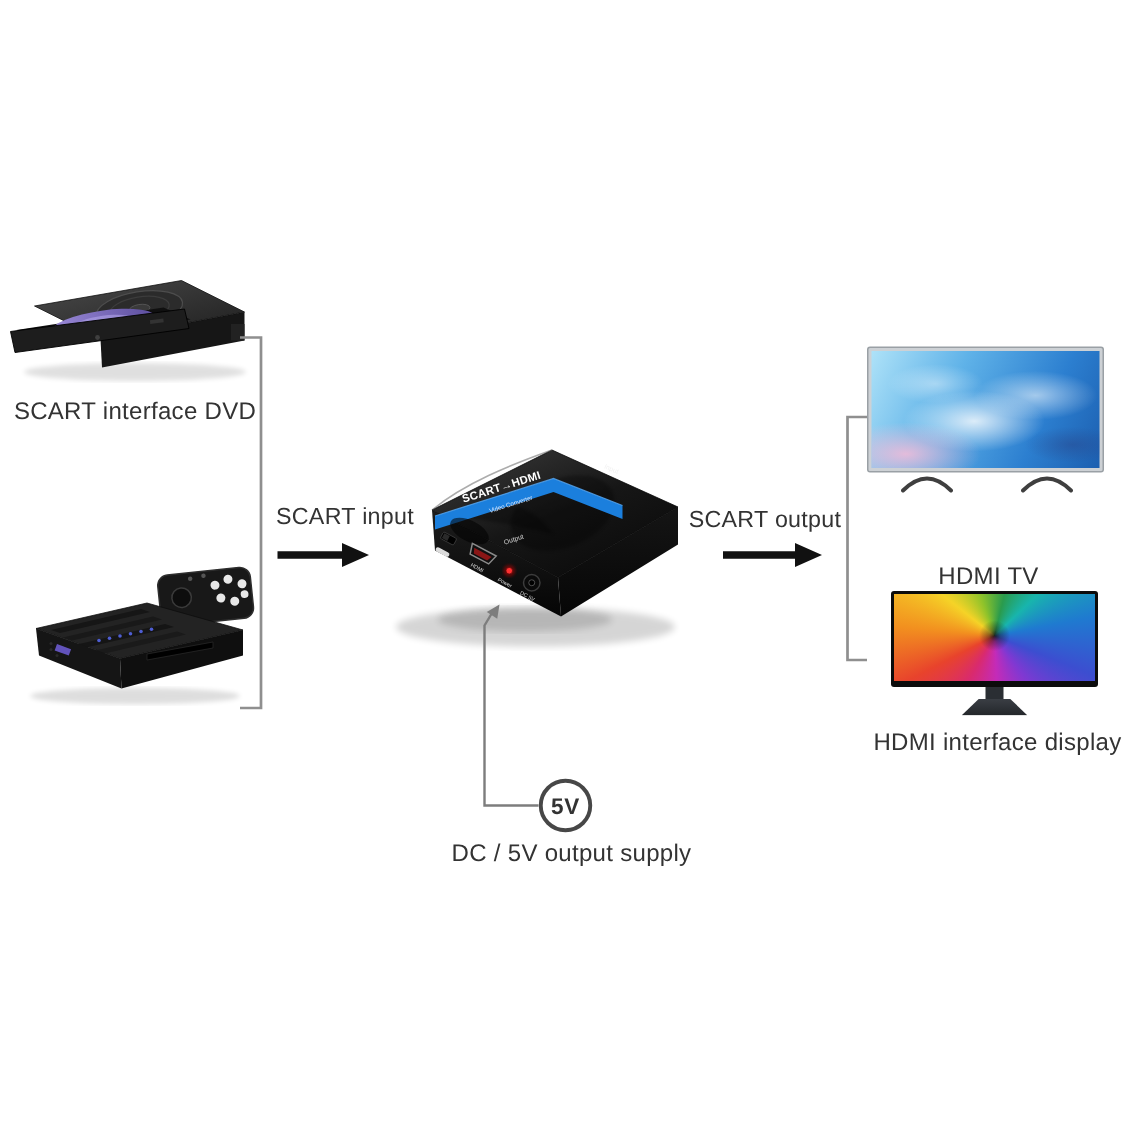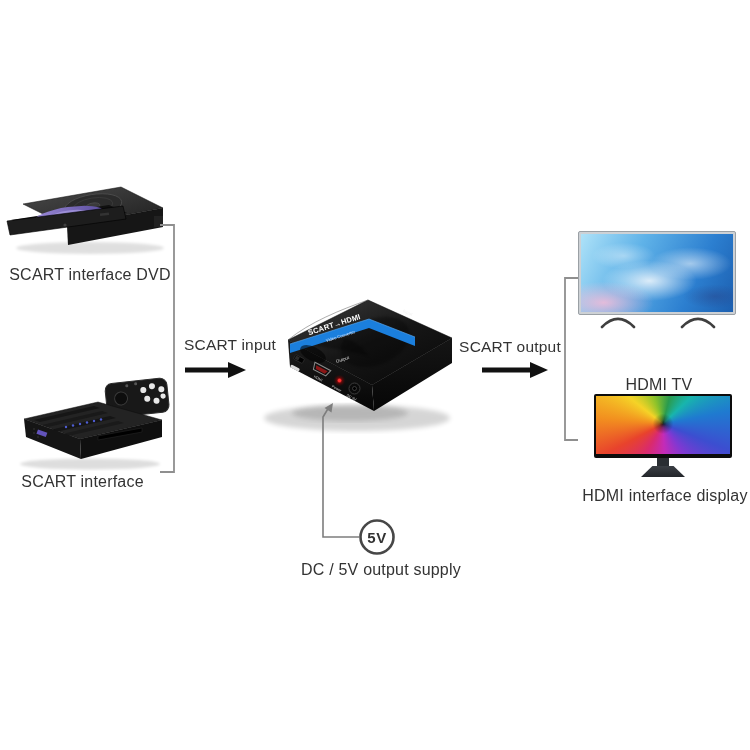--- a/index.html
+++ b/index.html
@@ -208,21 +208,20 @@
   <polygon points="482,367.5 530,367.5 530,362 548,370 530,378 530,372.5 482,372.5" fill="#111"></polygon>
   <path d="M359,537 H323 V417 L329,407" fill="none" stroke="#7d7d7d" stroke-width="1.6"></path>
   <polygon points="333,403 331.5,412.5 324.5,408" fill="#7d7d7d"></polygon>
   <circle cx="377" cy="537" r="16.5" fill="#fff" stroke="#474747" stroke-width="2.6"></circle>
   <text x="377" y="542.5" text-anchor="middle" font-size="15" font-weight="bold" fill="#333" letter-spacing=".5">5V</text>
 </svg>
 
 <div class="label" style="left:0px;top:266px;width:180px;">SCART interface DVD</div>
 
 <div class="label" style="left:0px;top:473px;width:165px;">
-  <div>SCART interface</div>
 </div>
 
 <div class="label" style="left:178px;top:336px;width:104px;font-size:15.5px;">SCART input</div>
 
 <div class="label" style="left:458px;top:338px;width:104px;font-size:15.5px;">SCART output</div>
 
 <div class="label" style="left:577px;top:342px;width:164px;margin-top:34px;">HDMI TV</div>
 
 <div class="label" style="left:575px;top:487px;width:180px;">HDMI interface display</div>
 

